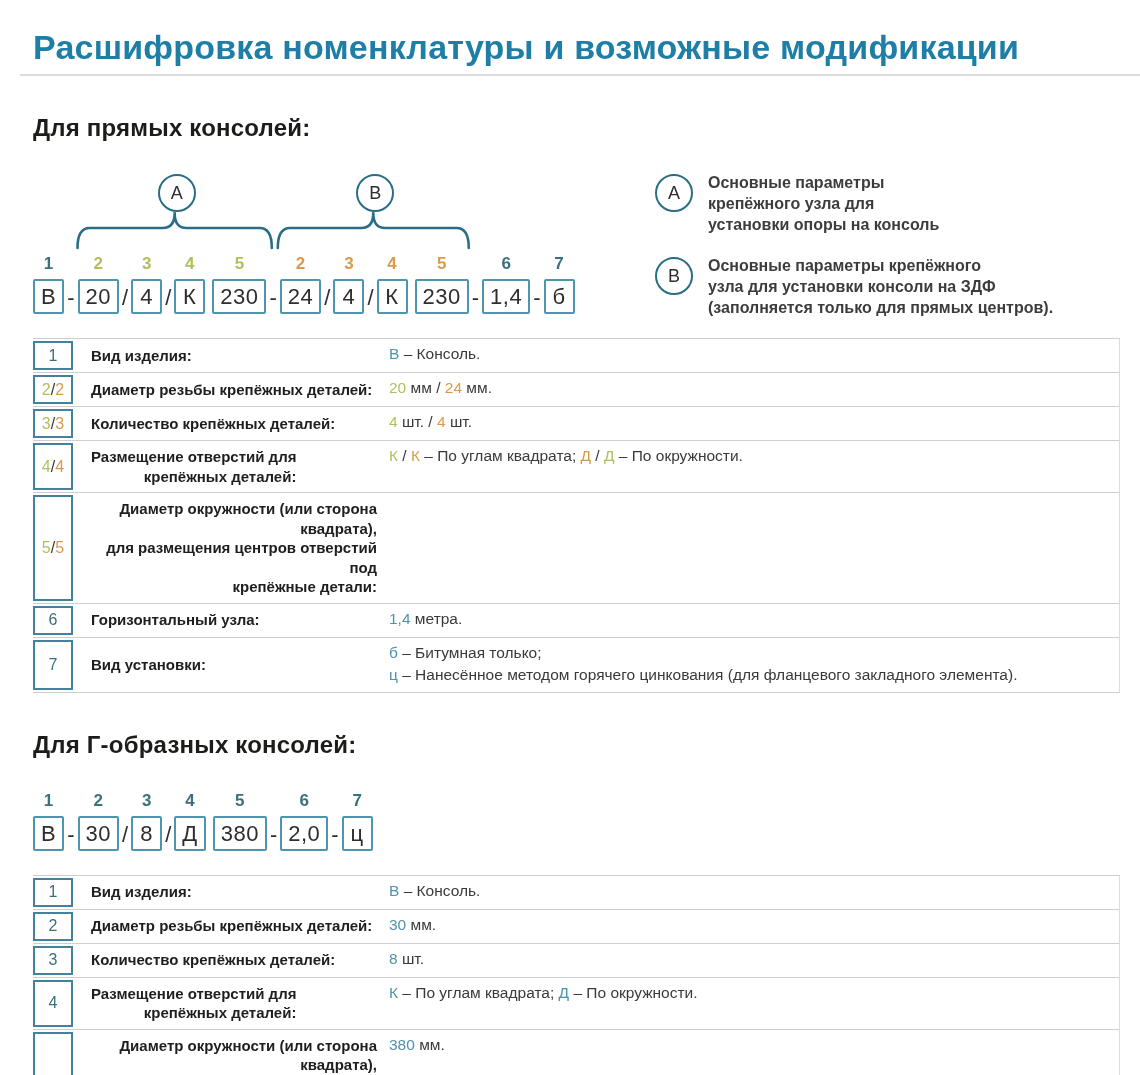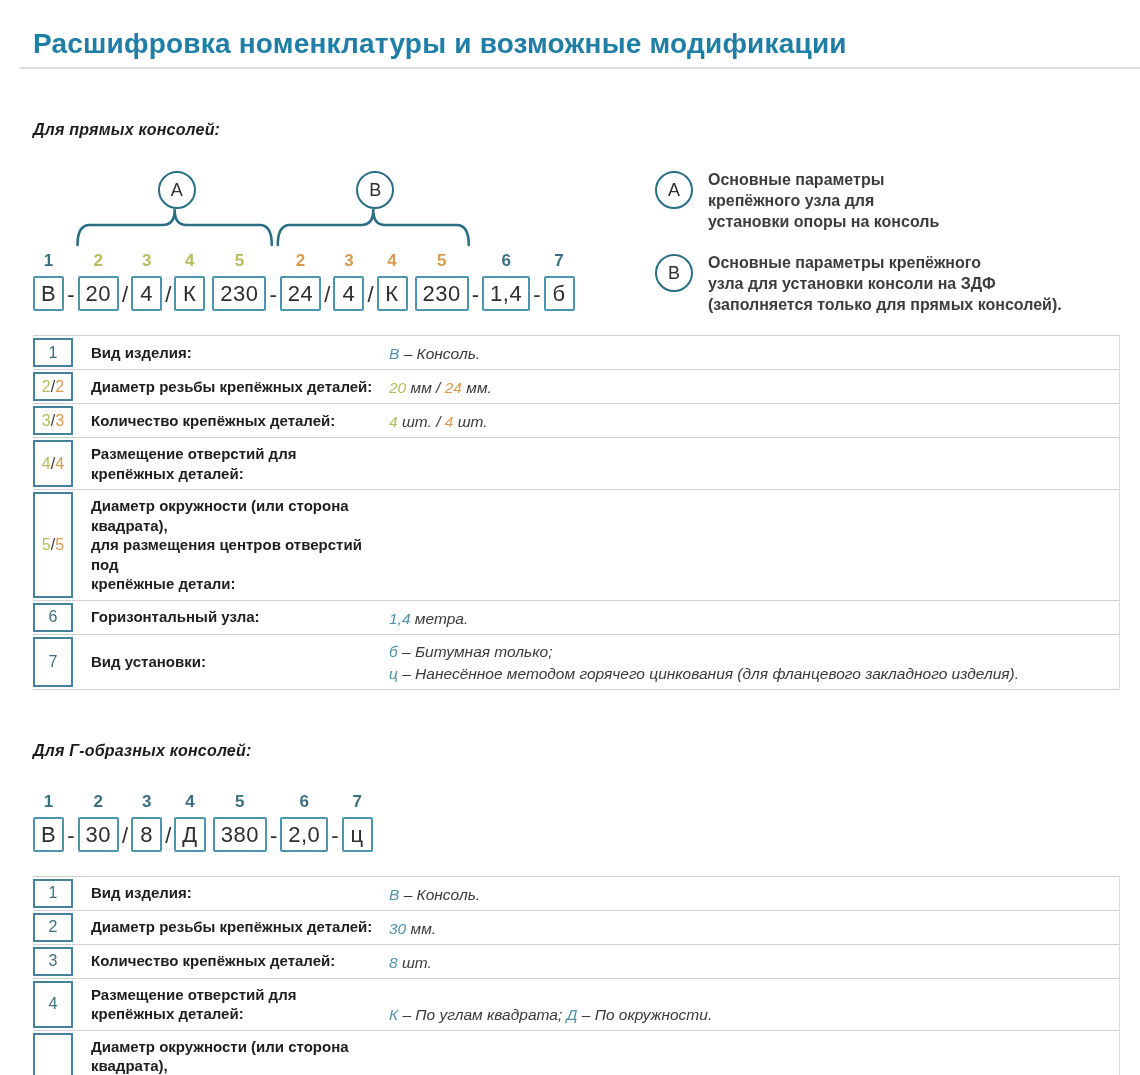--- a/index.html
+++ b/index.html
@@ -1,22 +1,22 @@
 <!DOCTYPE html>
 <html lang="ru"><head>
 <meta charset="utf-8">
 <style>
   html,body{margin:0;padding:0;background:#fff;}
   body{width:1140px;height:1075px;overflow:hidden;font-family:"Liberation Sans",sans-serif;color:#3a3a3a;}
   .content{padding:0 20px 0 33px;}
 
-  .page-title{margin:28px 0 0 0;font-size:28px;font-weight:bold;color:#1e7ea5;letter-spacing:.2px;}
+  .page-title{margin:28px 0 0 0;font-size:34px;font-weight:bold;color:#1e7ea5;letter-spacing:.2px;}
   .title-rule{border:none;border-top:2px solid #dcdcdc;margin:7px 0 0 -13px;width:1133px;}
 
-  .section-heading{margin:52px 0 0 0;font-size:16px;font-weight:600;color:#1c1c1a;letter-spacing:.2px;font-style:italic;}
+  .section-heading{margin:38px 0 0 0;font-size:24px;font-weight:600;color:#1c1c1a;letter-spacing:.2px;}
 
   
   .formula-wrap{position:relative;margin-top:32px;}
   .formula-wrap.with-braces .token-row{padding-top:80px;}
   .token-row{display:flex;align-items:flex-end;}
   .tok{display:flex;flex-direction:column;align-items:center;}
   .tok .num{height:22px;margin-bottom:3px;font-size:17px;font-weight:600;}
   .box{border:2px solid #4d94ae;border-radius:2px;padding:0 6px;min-width:15px;height:31px;line-height:31px;
        text-align:center;font-size:22px;color:#2e2e2e;letter-spacing:.5px;}
   .sep{font-size:22px;color:#2e2e2e;height:33px;line-height:33px;padding:0 3px;}
@@ -33,23 +33,23 @@
   .legend-circle{flex:0 0 34px;width:34px;height:34px;border:2px solid #2a6e86;border-radius:50%;
                  display:flex;align-items:center;justify-content:center;font-size:18px;color:#2e2e2e;margin-top:4px;}
   .legend-text{font-size:16px;color:#3c3c3c;line-height:1.3;white-space:pre-line;padding-top:3px;font-weight:bold;}
 
   
   .spec-table{margin-top:24px;width:1087px;border-top:1px solid #cfcfcf;border-right:1px solid #dcdcdc;box-sizing:border-box;}
   .t-row{display:flex;align-items:stretch;border-bottom:1px solid #cfcfcf;}
   .t-num{flex:0 0 40px;width:40px;box-sizing:border-box;margin:2px 0;border:2px solid #43819c;
          display:flex;align-items:center;justify-content:center;font-size:16px;background:#fff;}
   .t-label{flex:0 0 316px;box-sizing:border-box;padding:6px 12px 6px 18px;display:flex;align-items:center;
-           font-weight:bold;font-size:15px;color:#1e1e1e;line-height:1.3;white-space:pre-line;}
-  .t-value{flex:1;display:flex;flex-direction:column;justify-content:flex-end;font-size:15.5px;line-height:1.42;
-           padding:4px 10px 4px 0;font-style:italic;}
+           font-weight:bold;font-size:15px;color:#1e1e1e;line-height:1.3;white-space:pre-line;text-align:right;}
+  .t-value{flex:1;display:flex;flex-direction:column;justify-content:flex-start;font-size:15.5px;line-height:1.42;
+           padding:4px 10px 4px 0;}
   .c-dark{color:#3a3a3a}.c-blue{color:#4e93ad}.c-olive{color:#b4be5e}.c-orange{color:#d99a4e}.c-teal{color:#3a6f7d}
 </style>
 </head>
 <body>
 
 <div class="content">
 
   <h1 class="page-title">Расшифровка номенклатуры и возможные модификации</h1>
   <hr class="title-rule">
 
@@ -70,21 +70,21 @@
         <div class="legend-item">
           <div class="legend-circle">A</div>
           <div class="legend-text">Основные параметры
 крепёжного узла для
 установки опоры на консоль</div>
         </div>
         <div class="legend-item">
           <div class="legend-circle">B</div>
           <div class="legend-text">Основные параметры крепёжного
 узла для установки консоли на ЗДФ
-(заполняется только для прямых консолей).</div>
+(заполняется только для прямых центров).</div>
         </div>
       </div>
     <div class="token-row">
         <div class="tok">
           <span class="num n-teal">1</span>
           <div class="box">В</div>
         </div>
         <div class="tok">
           <span class="num">&nbsp;</span>
           <div class="sep">-</div>
@@ -199,20 +199,23 @@
         </div>
       </div>
       <div class="t-row" style="min-height: 42px;">
         <div class="t-num">
           <span class="c-olive">4</span>
           <span class="c-dark">/</span>
           <span class="c-orange">4</span>
         </div>
         <div class="t-label">Размещение отверстий для
 крепёжных деталей:</div>
+        <div class="t-value">
+          <div class="v-line"><span class="c-olive">К</span><span class="c-dark"> / </span><span class="c-orange">К</span><span class="c-dark"> – По углам квадрата; </span><span class="c-orange">Д</span><span class="c-dark"> / </span><span class="c-olive">Д</span><span class="c-dark"> – По окружности.</span></div>
+        </div>
       </div>
       <div class="t-row" style="min-height: 65px;">
         <div class="t-num">
           <span class="c-olive">5</span>
           <span class="c-dark">/</span>
           <span class="c-orange">5</span>
         </div>
         <div class="t-label">Диаметр окружности (или сторона квадрата),
 для размещения центров отверстий под
 крепёжные детали:</div>
@@ -226,21 +229,21 @@
           <div class="v-line"><span class="c-blue">1,4</span><span class="c-dark"> метра.</span></div>
         </div>
       </div>
       <div class="t-row" style="min-height: 54px;">
         <div class="t-num">
           <span class="c-teal">7</span>
         </div>
         <div class="t-label">Вид установки:</div>
         <div class="t-value">
           <div class="v-line"><span class="c-blue">б</span><span class="c-dark"> – Битумная только;</span></div>
-          <div class="v-line"><span class="c-blue">ц</span><span class="c-dark"> – Нанесённое методом горячего цинкования (для фланцевого закладного изделия).</span></div>
+          <div class="v-line"><span class="c-blue">ц</span><span class="c-dark"> – Нанесённое методом горячего цинкования (для фланцевого закладного элемента).</span></div>
         </div>
       </div>
     </div>
 
   <h2 class="section-heading">Для Г-образных консолей:</h2>
 
   <div class="formula-wrap">
     <div class="token-row">
         <div class="tok">
           <span class="num n-teal">1</span>

